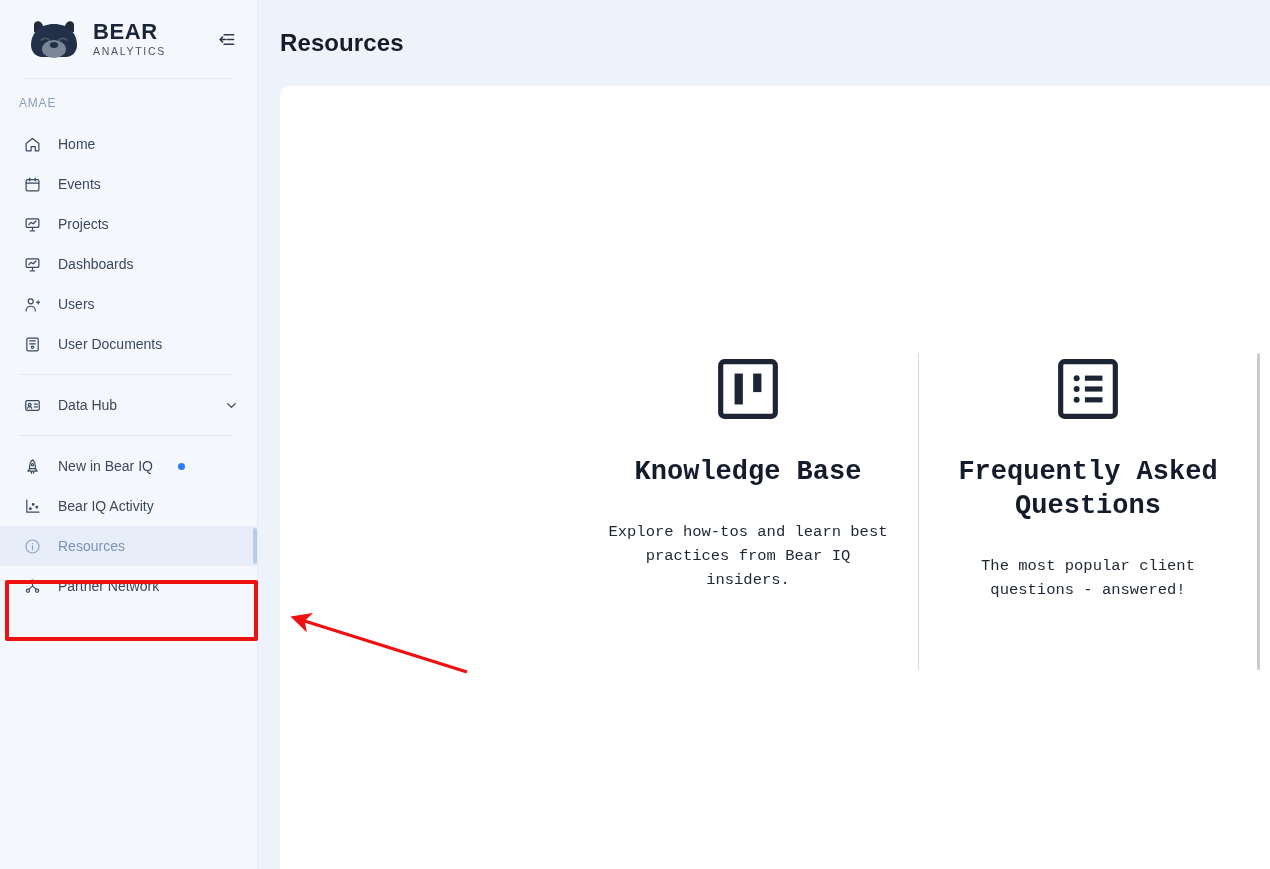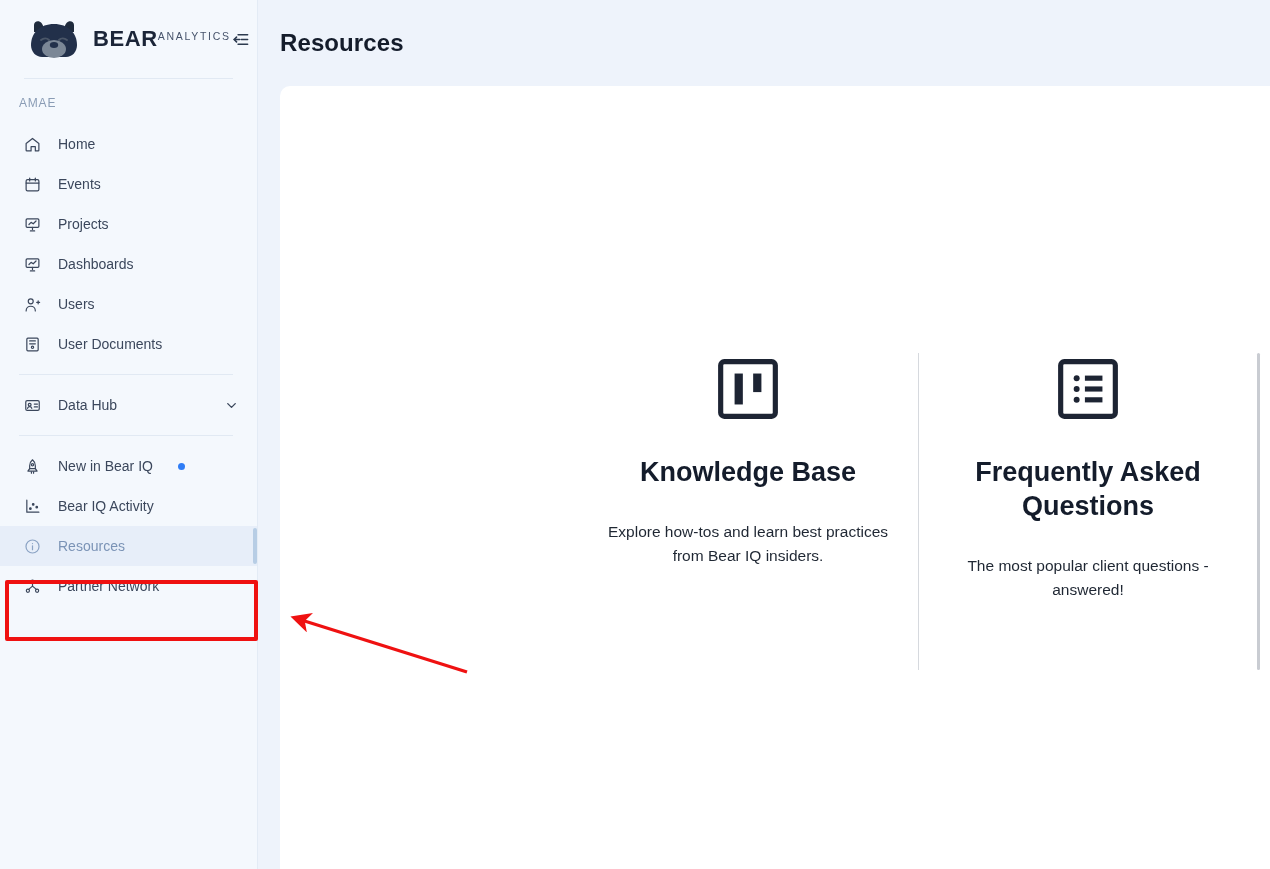--- a/index.html
+++ b/index.html
@@ -40,21 +40,21 @@
 
   .logo-wrap {
     display: flex;
     align-items: center;
     gap: 9px;
     flex: 1;
   }
 
   .bear-mark { width: 60px; height: 40px; display: block; }
 
-  .brand-text { display: flex; flex-direction: row; line-height: 1; }
+  .brand-text { display: flex; flex-direction: column; line-height: 1; }
   .brand-name {
     font-size: 22px;
     font-weight: 700;
     letter-spacing: 0.6px;
     color: #1b2538;
   }
   .brand-sub {
     font-size: 10.5px;
     font-weight: 500;
     letter-spacing: 1.7px;
@@ -183,20 +183,21 @@
   }
 
   .res-card {
     position: relative;
     width: 340px;
     padding: 0 30px;
     text-align: center;
     cursor: pointer;
     text-decoration: none;
     color: inherit;
+    font-family: Liberation Mono, monospace;
   }
   .res-card + .res-card::before {
     content: "";
     position: absolute;
     left: 0; top: 0;
     width: 1px; height: 317px;
     background: #d6d9de;
   }
   .card-spacer { width: 298px; flex: 0 0 298px; }
 

